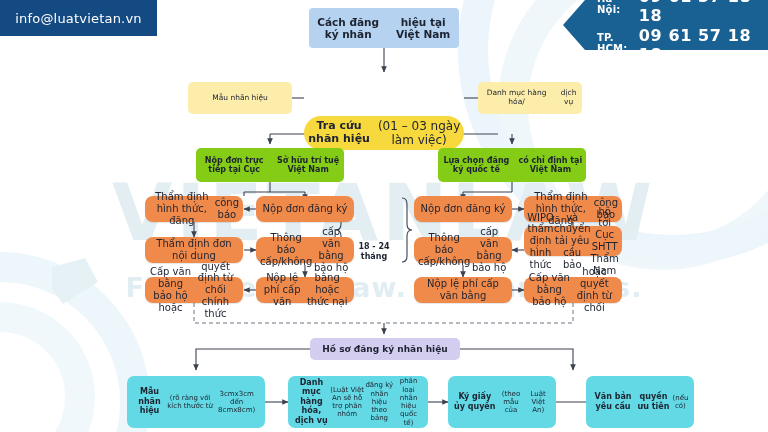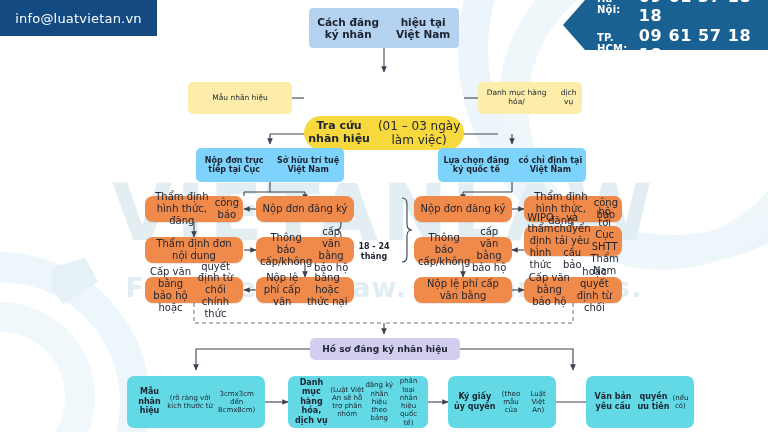--- a/index.html
+++ b/index.html
@@ -73,21 +73,21 @@
   .pill .t2 { font-size: 12px; }
 
   .side-box {
     background: #fcedaa; border-radius: 5px; font-size: 7.5px;
     width: 104px; height: 32px;
   }
   .side-left { left: 188px; top: 82px; }
   .side-right { left: 478px; top: 82px; }
 
   .branch {
-    background: #7dd3fc; border-radius: 5px; font-weight: bold;
+    background: #84cc16; border-radius: 5px; font-weight: bold;
     font-size: 8px; width: 148px; height: 34px;
   }
   .branch-l { left: 196px; top: 148px; }
   .branch-r { left: 438px; top: 148px; }
 
   .ob {
     background: #f08a4b; border-radius: 8px; font-size: 10px;
     width: 98px; height: 26px; padding: 0 4px;
     box-shadow: 0 1px 1px rgba(0,0,0,.10);
   }

